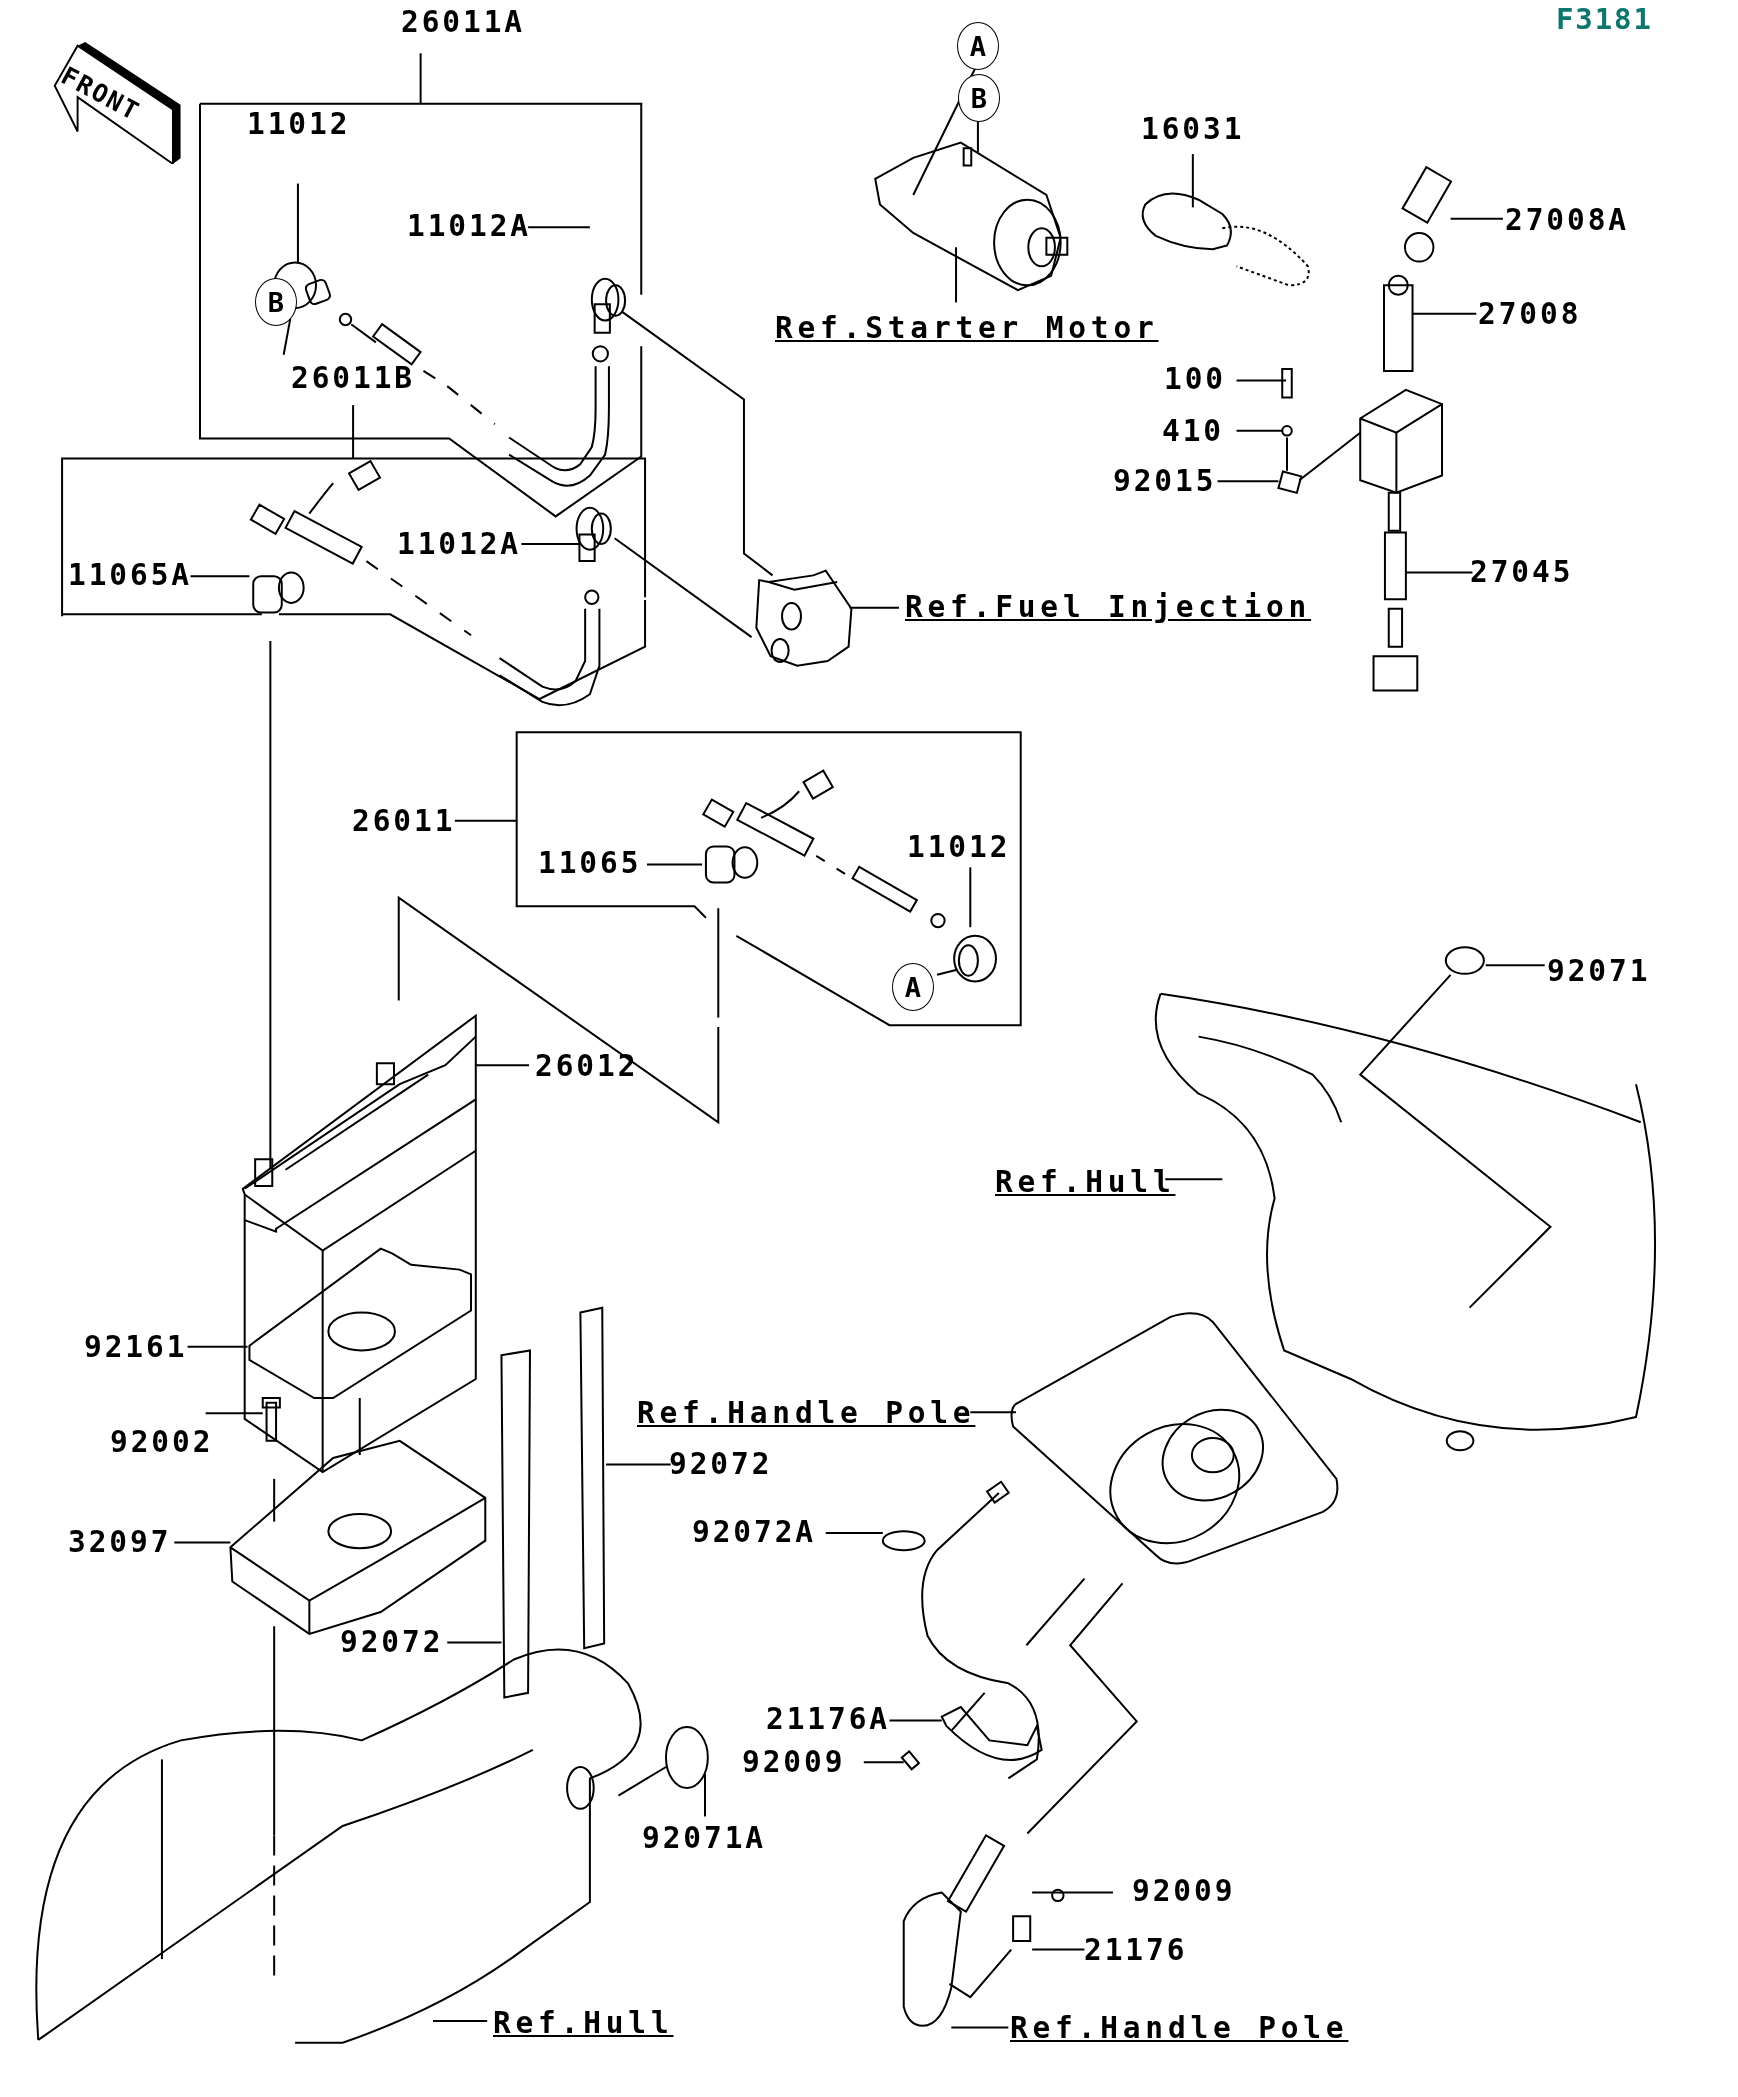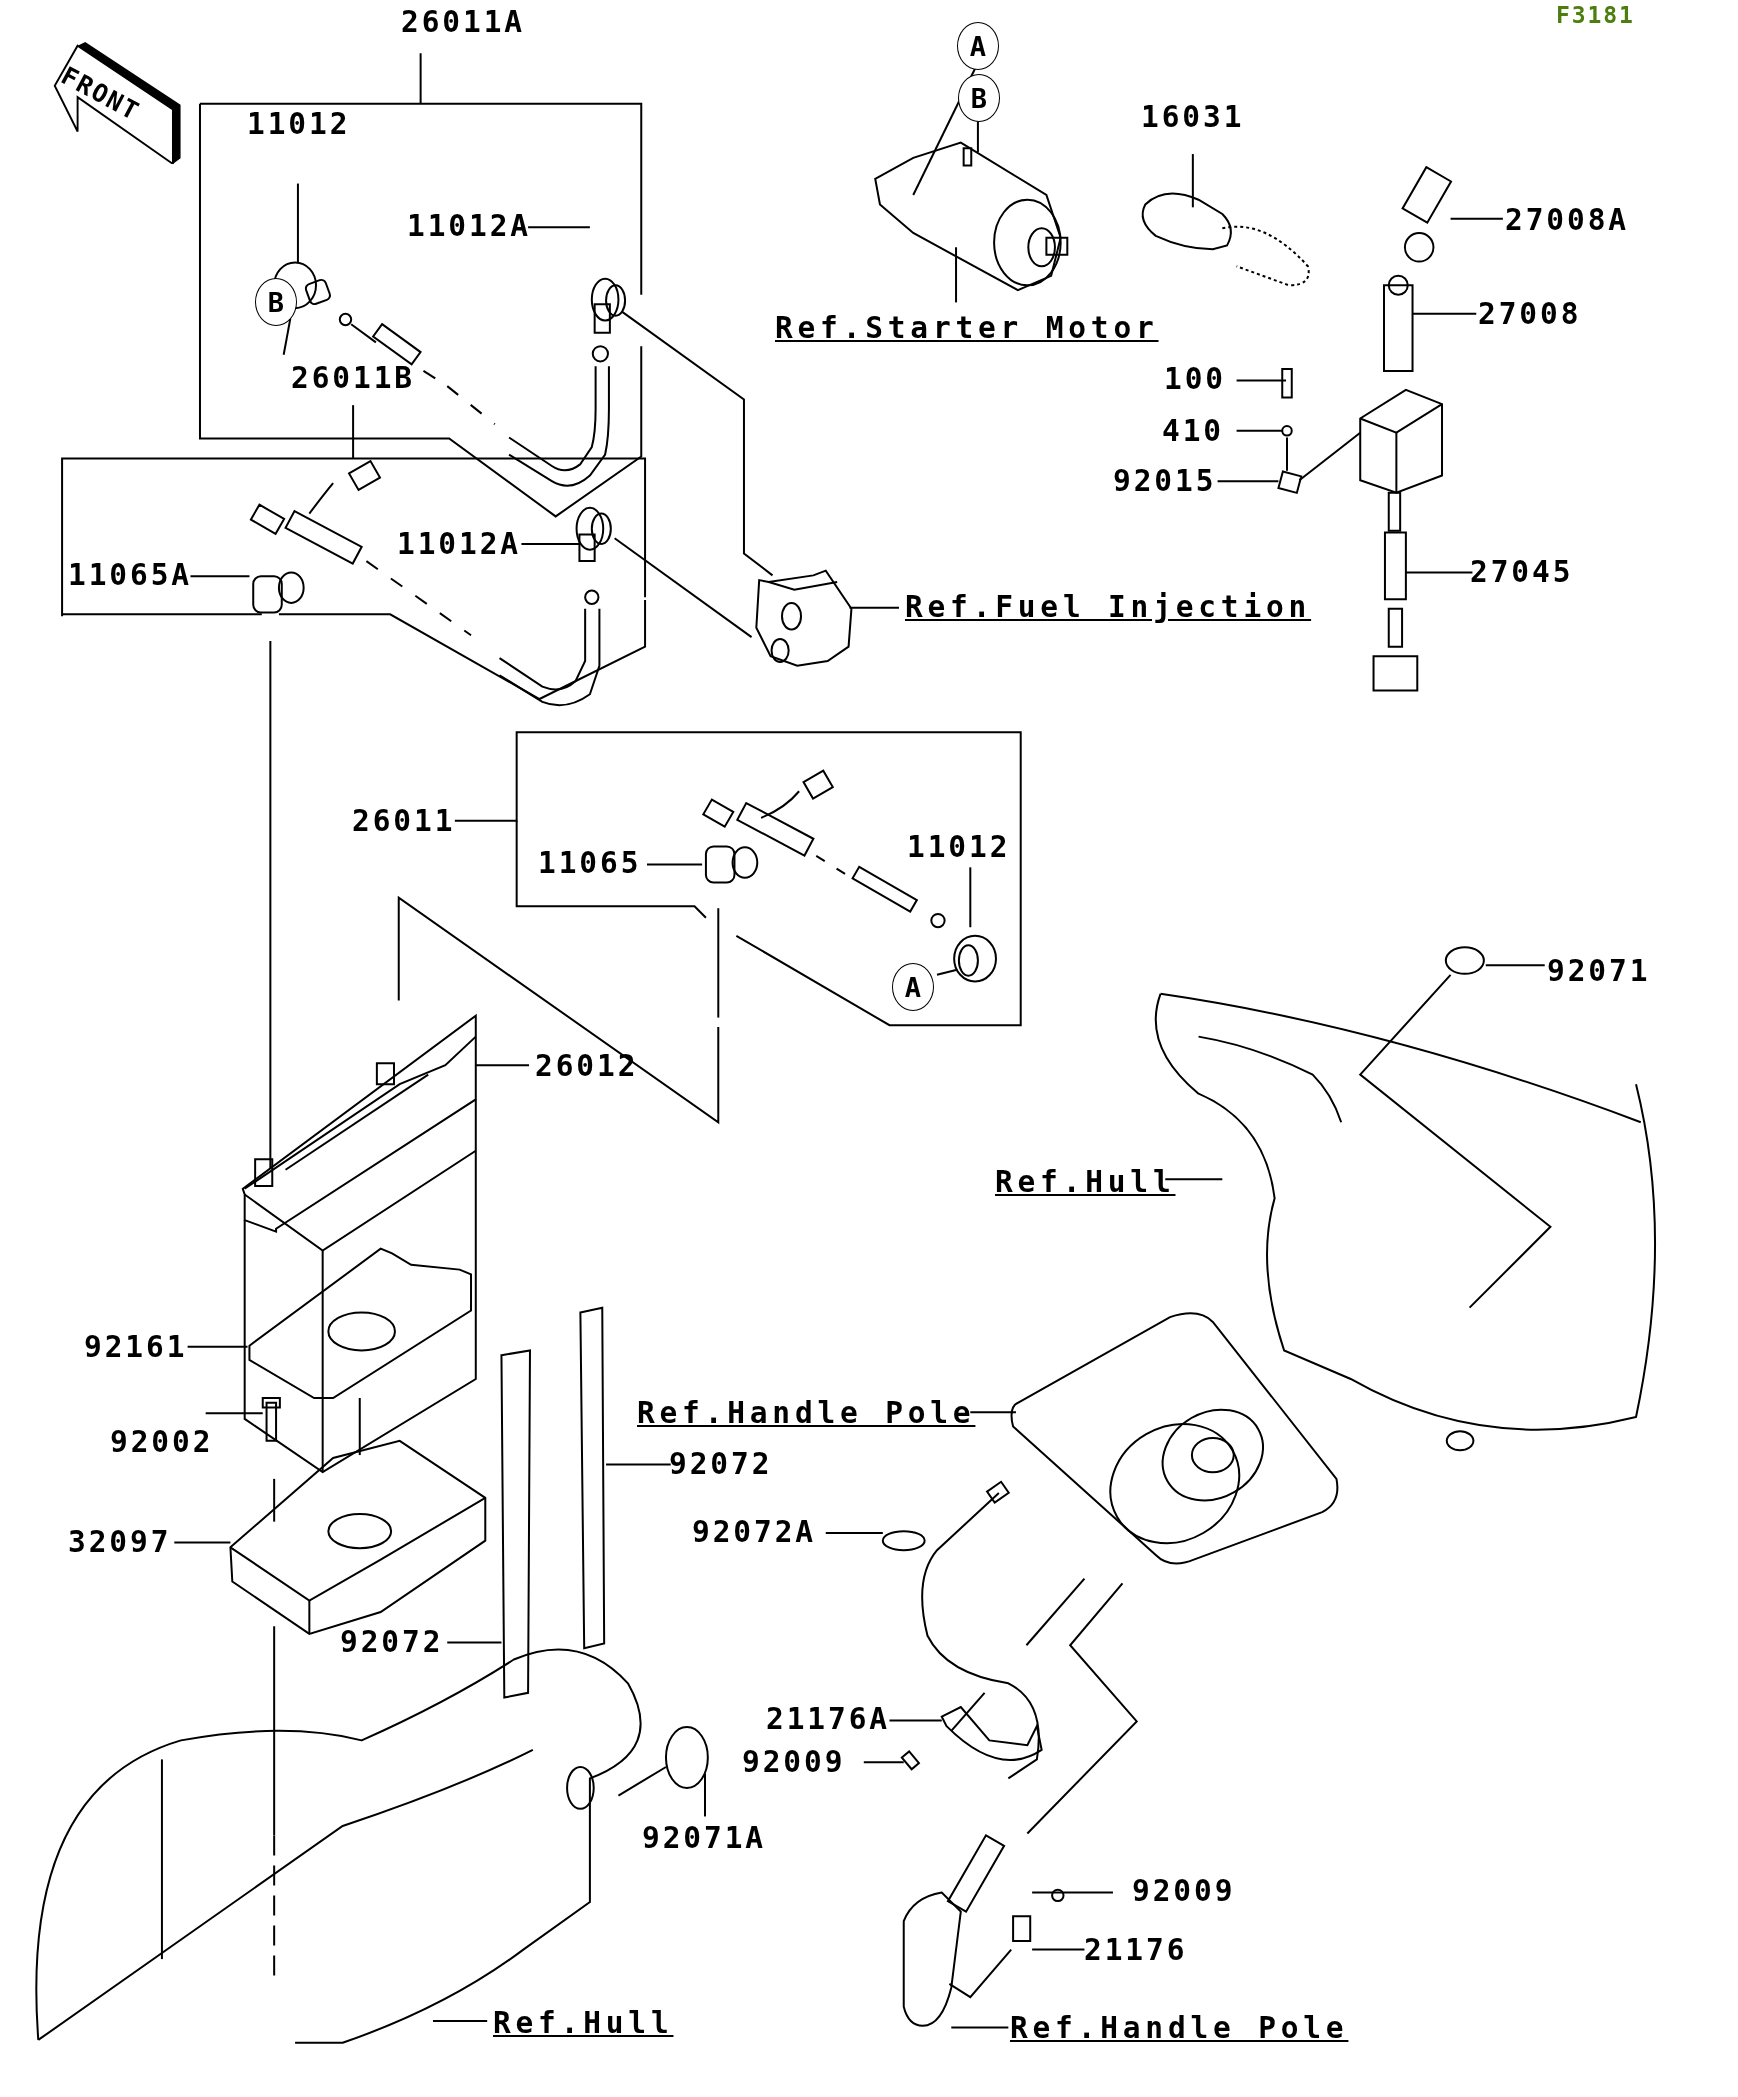--- a/index.html
+++ b/index.html
@@ -6,21 +6,21 @@
   #canvas { position:relative; width:1739px; height:2097px; background:#ffffff; overflow:hidden; }
   #art { position:absolute; left:0; top:0; width:1739px; height:2097px; }
   #art * { vector-effect: non-scaling-stroke; }
   .lbl {
     position:absolute; white-space:nowrap;
     font-family:"DejaVu Sans Mono", "Liberation Mono", monospace;
     font-weight:bold; font-size:29.5px; color:#000; letter-spacing:2.9px;
     line-height:1; transform-origin:left top;
   }
   .lbl.ref { letter-spacing:4.8px;text-decoration:underline; }
-  .code { position:absolute; font-family:"DejaVu Sans Mono", monospace; font-weight:bold; font-size:23px; letter-spacing:1.9px; color:#4d7c0f; }
+  .code { position:absolute; font-family:"DejaVu Sans Mono", monospace; font-weight:bold; font-size:29px; letter-spacing:1.9px; color:#0f766e; }
   .circ {
     position:absolute; width:42px; height:48px; border:1.9px solid #000; border-radius:50%;
     font-family:"DejaVu Sans Mono", monospace; font-weight:bold; font-size:27px;
     display:flex; align-items:center; justify-content:center; background:#fff; box-sizing:border-box;
   }
   .front {
     position:absolute; left:49px; top:38px; width:143px; height:126px;
   }
   .front-text {
     position:absolute; left:70px; top:61px; font-family:"DejaVu Sans Mono", monospace;
@@ -302,21 +302,21 @@
   <span class="lbl" style="left:68px; top:1528px;">32097</span>
   <span class="lbl" style="left:340px; top:1628px;">92072</span>
   <span class="lbl" style="left:669px; top:1450px;">92072</span>
   <span class="lbl" style="left:692px; top:1518px;">92072A</span>
   <span class="lbl" style="left:746px; top:1705px;margin-left:20px;">21176A</span>
   <span class="lbl" style="left:742px; top:1748px;">92009</span>
   <span class="lbl" style="left:642px; top:1824px;">92071A</span>
   <span class="lbl" style="left:1547px; top:957px;">92071</span>
   <span class="lbl" style="left:1132px; top:1877px;">92009</span>
   <span class="lbl" style="left:1084px; top:1936px;">21176</span>
-  <span class="lbl" style="left:1141px; top:103px;">16031</span>
+  <span class="lbl" style="left:1141px; top:115px;">16031</span>
   <span class="lbl" style="left:1505px; top:206px;">27008A</span>
   <span class="lbl" style="left:1478px; top:300px;">27008</span>
   <span class="lbl" style="left:1164px; top:365px;">100</span>
   <span class="lbl" style="left:1162px; top:417px;">410</span>
   <span class="lbl" style="left:1113px; top:467px;">92015</span>
   <span class="lbl" style="left:1470px; top:558px;text-align:right;">27045</span>
 
   <span class="lbl ref" style="left:775px; top:314px;">Ref.Starter Motor</span>
   <span class="lbl ref" style="left:905px; top:593px;">Ref.Fuel Injection</span>
   <span class="lbl ref" style="left:995px; top:1168px;">Ref.Hull</span>

